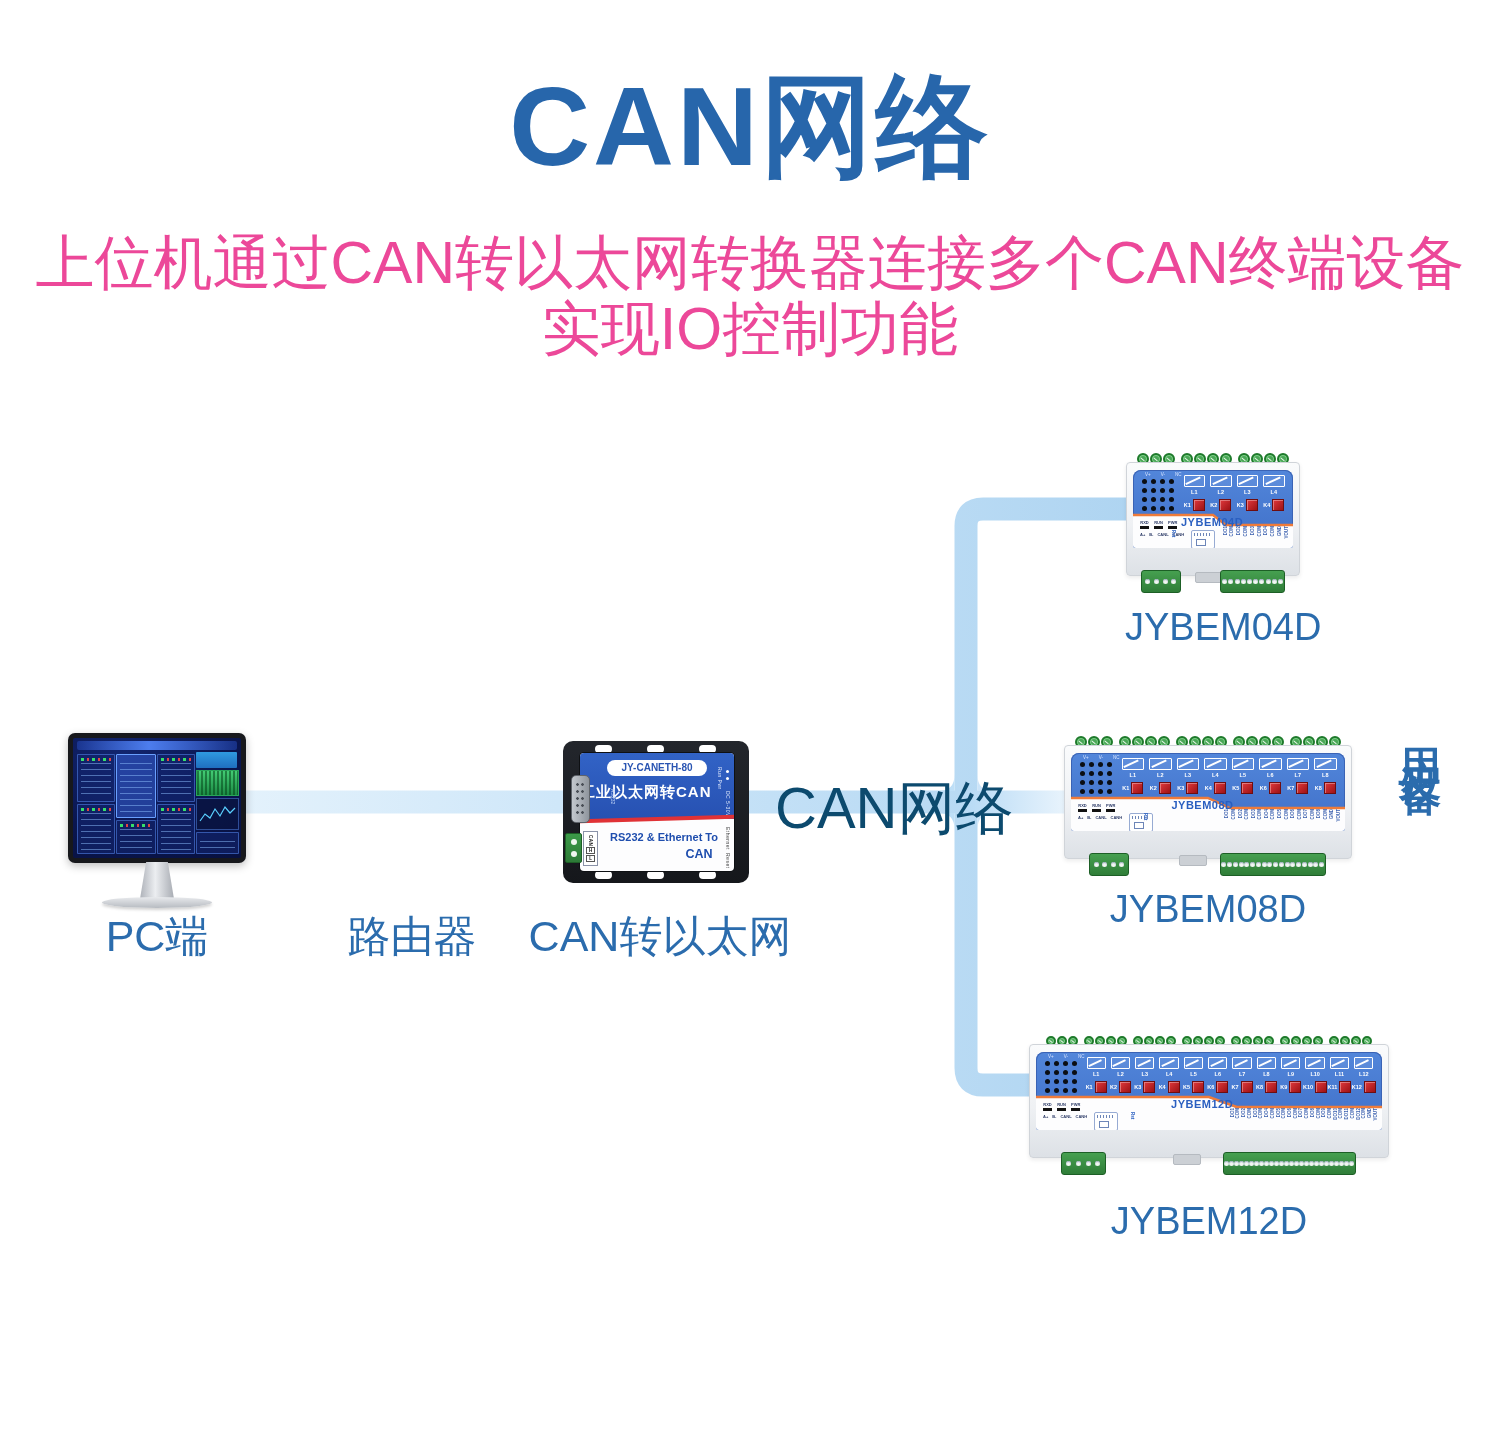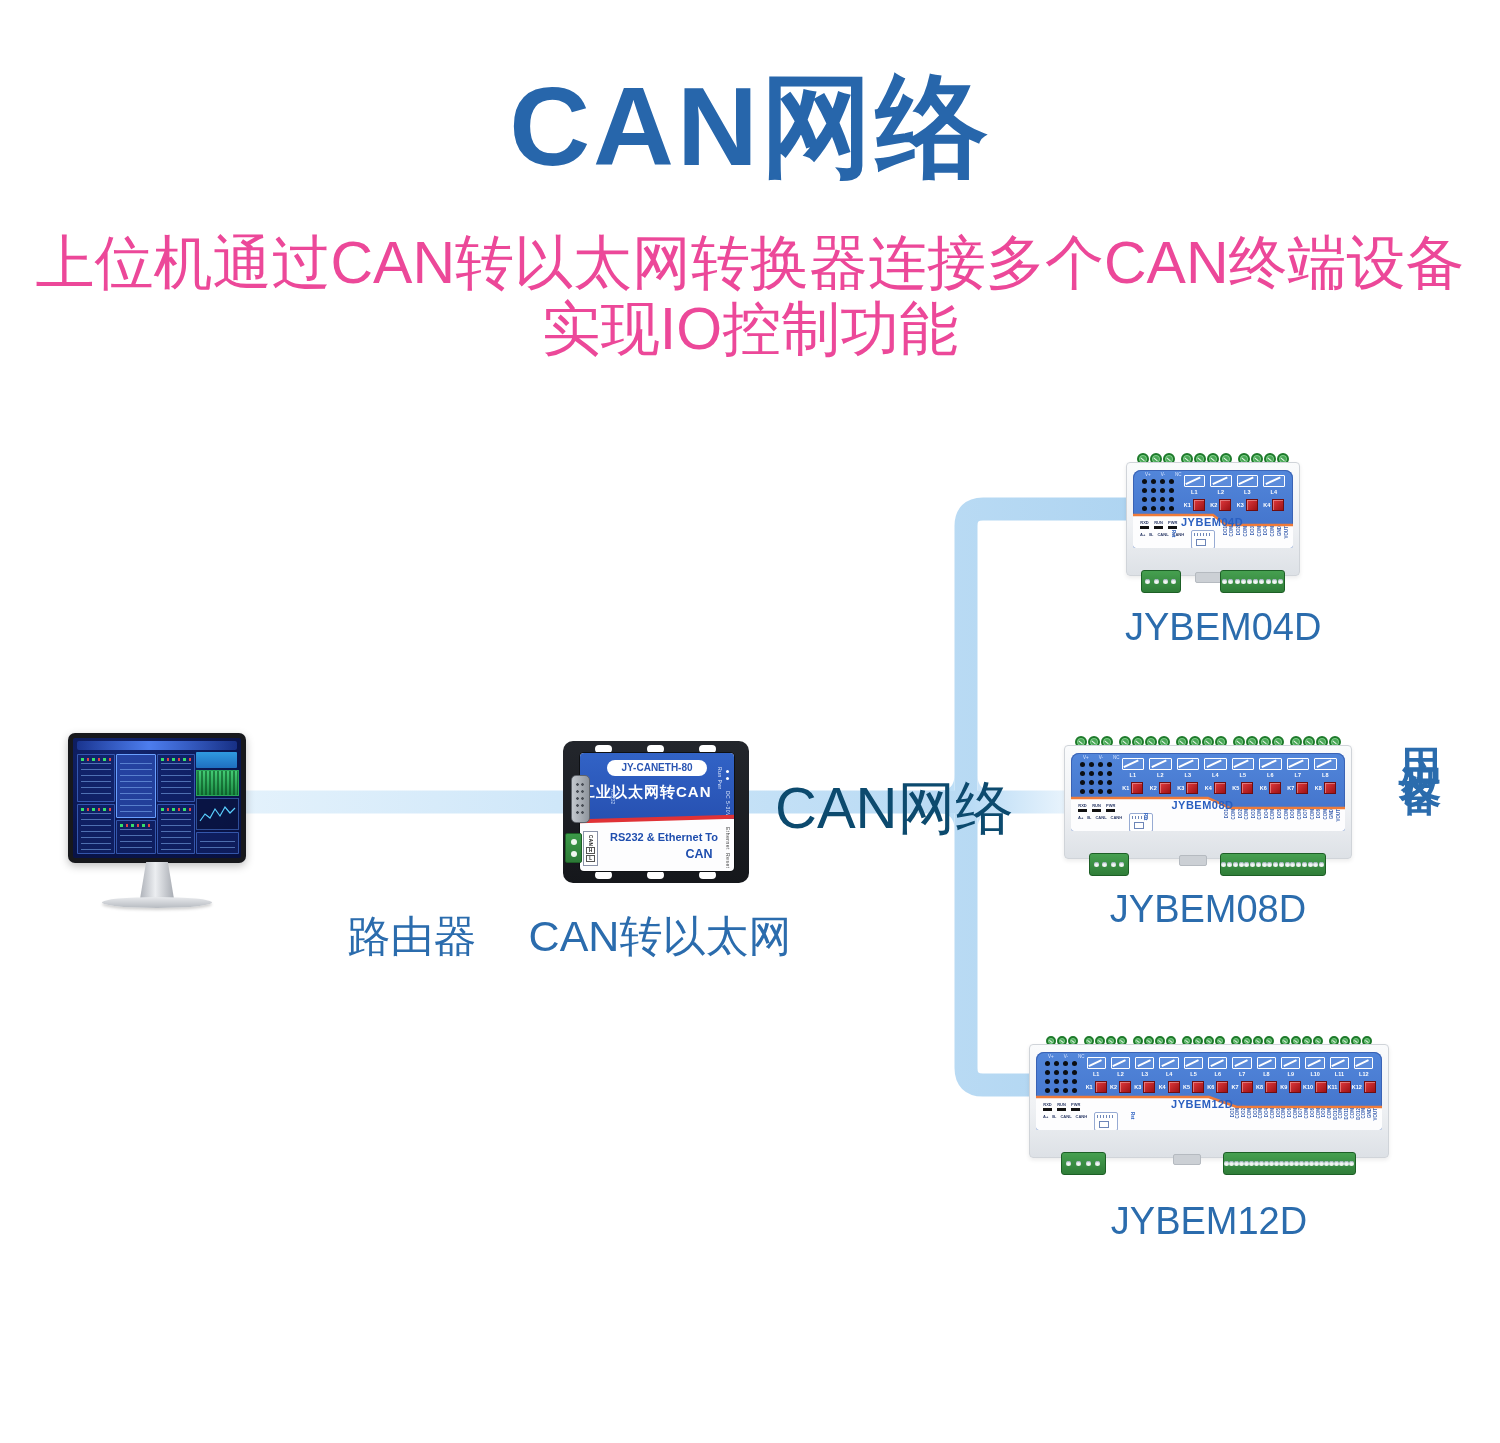--- a/index.html
+++ b/index.html
@@ -179,20 +179,21 @@
           <svg width="41" height="30">
               <polyline points="3,22 8,15 13,19 18,10 23,17 28,8 33,14 38,9" fill="none" stroke="#5ad0ff" stroke-width="1.2"></polyline>
             </svg>
         </div>
         <div class="mpanel rows" style="left:123px;top:94px;width:41px;height:20px;"></div>
       </div>
     </div>
     <div class="mon-stand"></div>
     <div class="mon-base"></div>
   </div>
+  <div class="node-label" style="left:68px;width:178px;">PC端</div>
 
   <div class="node-label" style="left:328px;width:168px;">路由器</div>
 
   <div class="converter">
     <div class="cv-plate"></div>
     <span class="cv-hole" style="left:32px;top:4px;"></span>
     <span class="cv-hole" style="left:84px;top:4px;"></span>
     <span class="cv-hole" style="left:136px;top:4px;"></span>
     <span class="cv-hole" style="left:32px;top:130px;"></span>
     <span class="cv-hole" style="left:84px;top:130px;"></span>

